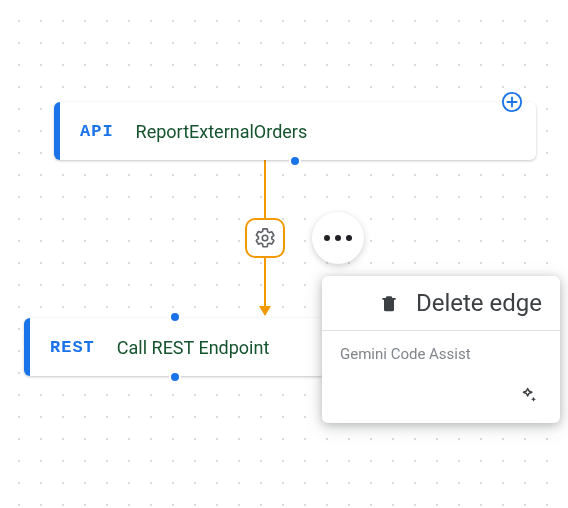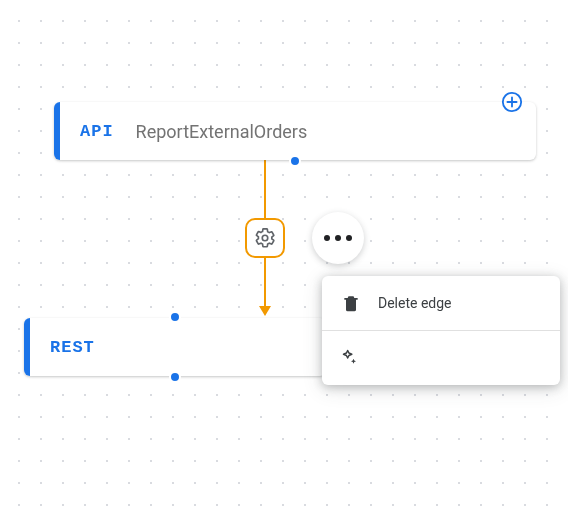--- a/index.html
+++ b/index.html
@@ -36,21 +36,21 @@
     font-family: ui-monospace, "Courier New", monospace;
     font-weight: 700;
     font-size: 17px;
     color: #1a73e8;
     letter-spacing: 1px;
     margin-left: 20px;
     margin-right: 22px;
   }
   .node .title {
     font-size: 18px;
-    color: #737373;
+    color: #14532d;
   }
   .plus-btn {
     position: absolute;
     width: 24px; height: 24px;
     right: 12px; top: -12px;
     color: #1a73e8;
     display: flex; align-items: center; justify-content: center;
   }
   .port {
     position: absolute;
@@ -116,22 +116,23 @@
     box-shadow: 0 2px 10px rgba(60,64,67,0.3), 0 4px 20px rgba(60,64,67,0.15);
     width: 238px;
     overflow: hidden;
   }
   .menu-item {
     display: flex; align-items: center;
     height: 54px;
     padding: 0 18px;
     gap: 16px;
     color: #3c4043;
-    font-size: 14px;
+    font-size: 24px;
     cursor: pointer;
+    justify-content: flex-end;
   }
   .menu-item .mi-icon {
     width: 22px; height: 22px;
     display: flex; align-items: center; justify-content: center;
     color: #3c4043;
   }
   .menu-divider {
     height: 1px; background: #e0e0e0;
   }
   .menu-header {
@@ -157,20 +158,21 @@
         <circle cx="12" cy="12" r="10" fill="none" stroke="#1a73e8" stroke-width="2"></circle>
         <path d="M12 7v10M7 12h10" stroke="#1a73e8" stroke-width="2" stroke-linecap="round"></path>
       </svg>
     </div>
     <div class="port bottom"></div>
   </div>
 
   <div class="node" style="left: 24px; top: 318px; width: 302px; text-align: right;">
     <div class="accent"></div>
     <span class="tag">REST</span>
+    <span class="title" style="white-space:nowrap; overflow:hidden;">Call REST Endpoint</span>
     <div class="port top"></div>
     <div class="port bottom"></div>
   </div>
 
   <div class="gear-chip" style="left: 265px; top: 238px;">
     <svg width="22" height="22" viewBox="0 0 24 24">
       <path fill="none" stroke="#5f6368" stroke-width="1.8" d="M19.4 13a7.5 7.5 0 0 0 .06-1 7.5 7.5 0 0 0-.06-1l2.03-1.58a.5.5 0 0 0 .12-.64l-1.92-3.32a.5.5 0 0 0-.6-.22l-2.4.96a7.6 7.6 0 0 0-1.73-1l-.36-2.54A.5.5 0 0 0 14.04 2h-3.84a.5.5 0 0 0-.5.42l-.36 2.54a7.6 7.6 0 0 0-1.73 1l-2.4-.96a.5.5 0 0 0-.6.22L2.69 8.54a.5.5 0 0 0 .12.64L4.84 10.8a7.5 7.5 0 0 0-.06 1 7.5 7.5 0 0 0 .06 1l-2.03 1.58a.5.5 0 0 0-.12.64l1.92 3.32a.5.5 0 0 0 .6.22l2.4-.96a7.6 7.6 0 0 0 1.73 1l.36 2.54a.5.5 0 0 0 .5.42h3.84a.5.5 0 0 0 .5-.42l.36-2.54a7.6 7.6 0 0 0 1.73-1l2.4.96a.5.5 0 0 0 .6-.22l1.92-3.32a.5.5 0 0 0-.12-.64Z"></path>
       <circle cx="12" cy="12" r="3" fill="none" stroke="#5f6368" stroke-width="1.8"></circle>
     </svg>
   </div>
@@ -186,20 +188,21 @@
   <div class="menu" style="left: 322px; top: 276px;">
     <div class="menu-item">
       <span class="mi-icon">
         <svg width="20" height="20" viewBox="0 0 24 24">
           <path fill="#3c4043" d="M6 7h12v13a2 2 0 0 1-2 2H8a2 2 0 0 1-2-2V7Zm3-3h6l1 2h4v2H4V6h4l1-2Z"></path>
         </svg>
       </span>
       <span>Delete edge</span>
     </div>
     <div class="menu-divider"></div>
+    <div class="menu-header">Gemini Code Assist</div>
     <div class="menu-item">
       <span class="mi-icon">
         <svg width="20" height="20" viewBox="0 0 24 24">
           <path fill="none" stroke="#3c4043" stroke-width="1.8" stroke-linejoin="round" d="M8 3 L9.5 6 L13 7.5 L9.5 9 L8 12 L6.5 9 L3 7.5 L6.5 6 Z"></path>
           <path fill="#3c4043" d="M15 13 L15.9 15.1 L18 16 L15.9 16.9 L15 19 L14.1 16.9 L12 16 L14.1 15.1 Z"></path>
         </svg>
       </span>
     </div>
   </div>
 

